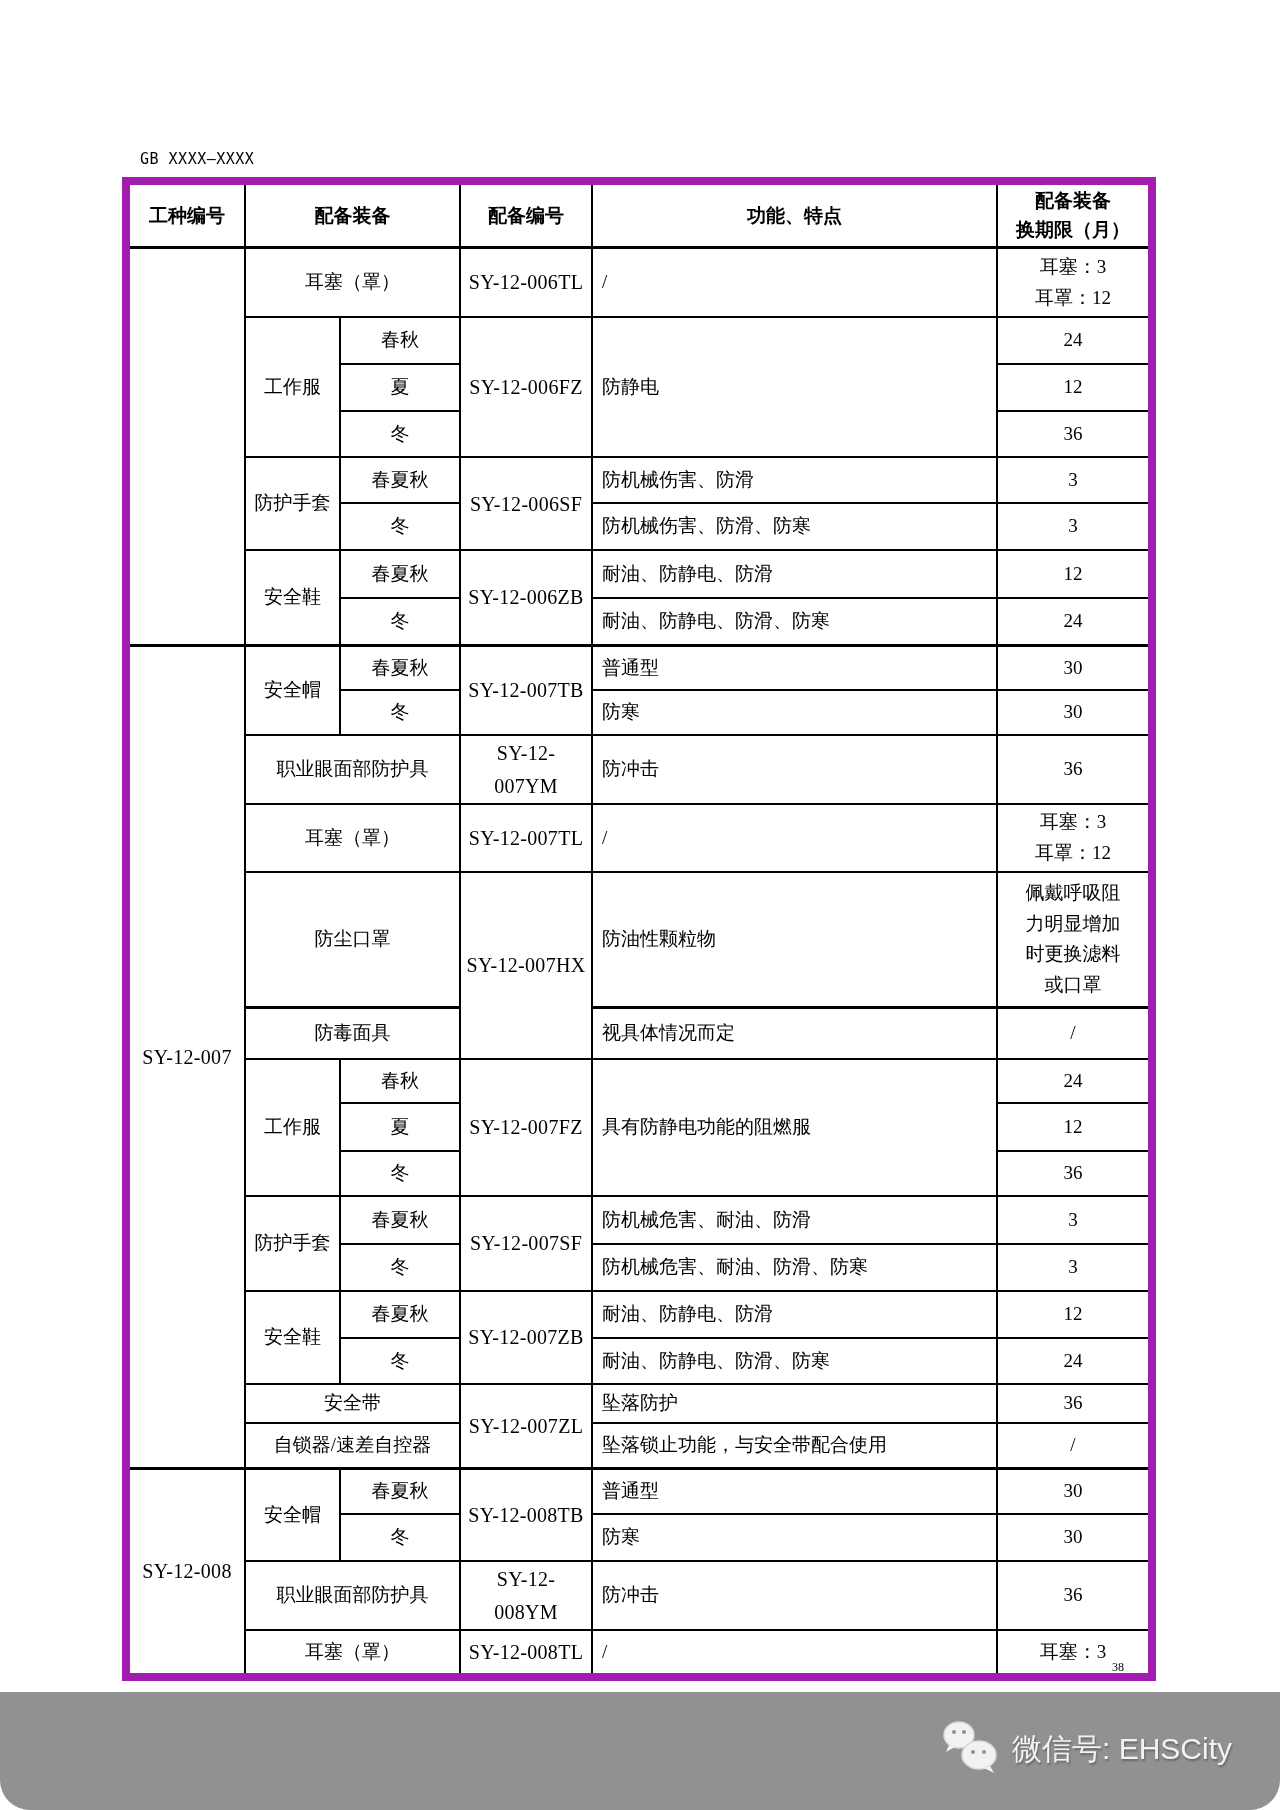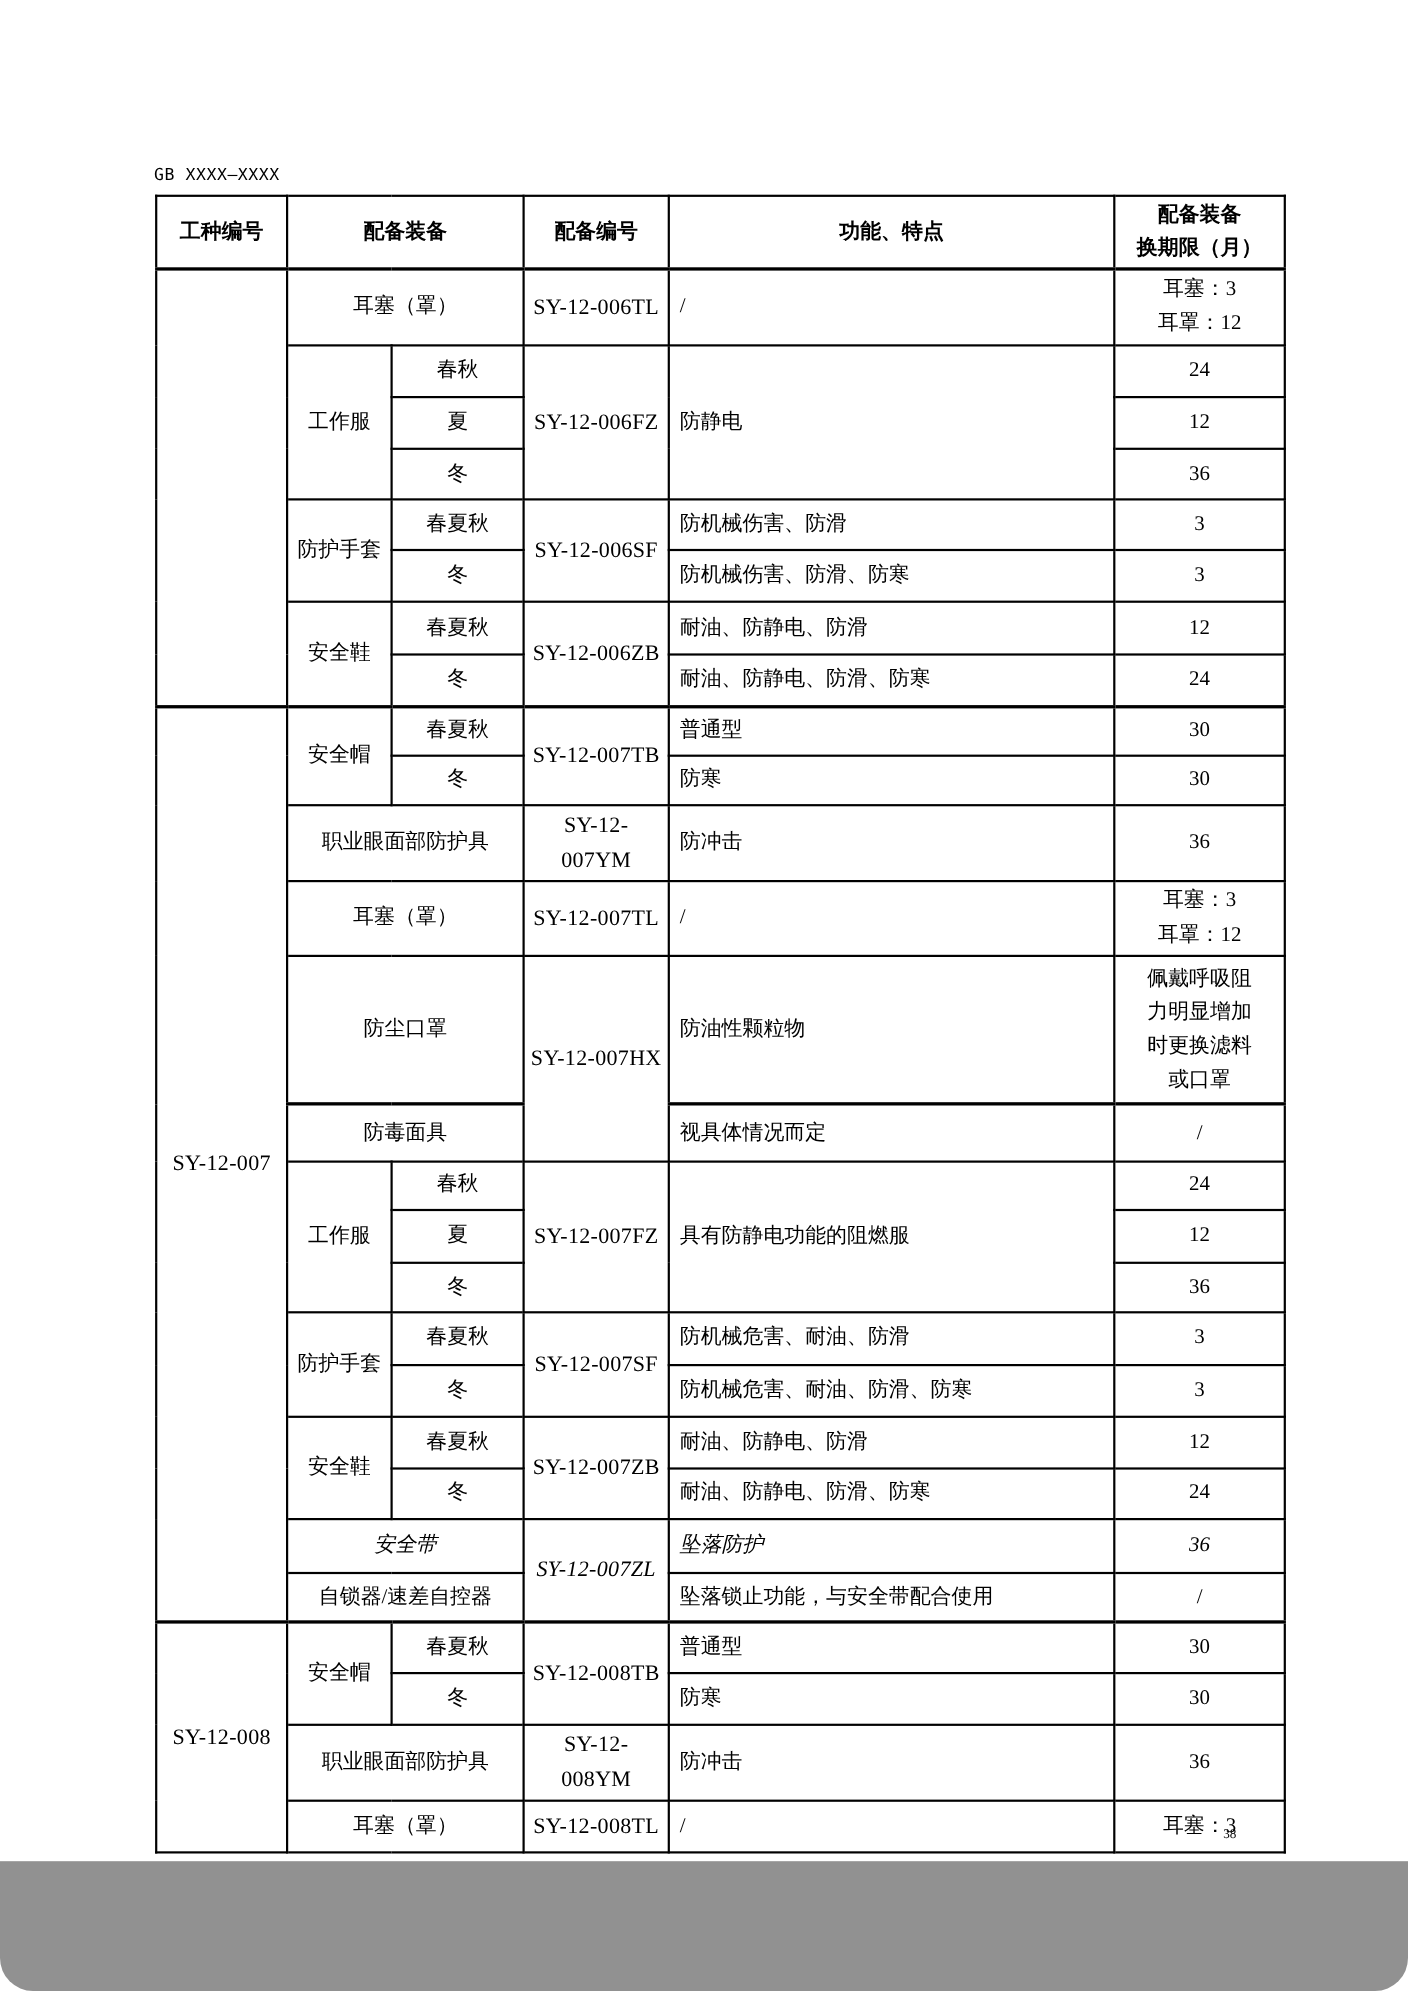--- a/index.html
+++ b/index.html
@@ -9,23 +9,23 @@
   }
   .page{position:absolute;left:0;top:0;width:1280px;height:1810px;background:#fff;overflow:hidden;border-radius:30px;}
 
   .doc-code{
     position:absolute;left:140px;top:150px;
     font-family:"DejaVu Sans Mono","Liberation Mono",monospace;
     font-size:15px;letter-spacing:.5px;color:#000;
   }
 
   table.equip{
-    position:absolute;left:141px;top:177px;
+    position:absolute;left:122px;top:177px;
     border-collapse:collapse;table-layout:fixed;width:1026px;
-    border:1px solid #a21caf;
+    border:8px solid #a21caf;
     font-size:19px;
   }
   table.equip th, table.equip td{
     border:2px solid #000;
     vertical-align:middle;
     text-align:center;
     white-space:pre-line;
     padding:1px 4px;
     overflow:hidden;
     line-height:1.62;
@@ -206,21 +206,21 @@
           <td>春夏秋</td>
           <td rowspan="2" class="code">SY-12-007ZB</td>
           <td class="al">耐油、防静电、防滑</td>
           <td>12</td>
         </tr>
         <tr style="height: 46px;">
           <td>冬</td>
           <td class="al">耐油、防静电、防滑、防寒</td>
           <td>24</td>
         </tr>
-        <tr style="height: 49px; font-style: italic;">
+        <tr style="height: 39px;">
           <td colspan="2">安全带</td>
           <td rowspan="2" class="code">SY-12-007ZL</td>
           <td class="al">坠落防护</td>
           <td>36</td>
         </tr>
         <tr style="height: 45px;">
           <td colspan="2">自锁器/速差自控器</td>
           <td class="al">坠落锁止功能，与安全带配合使用</td>
           <td>/</td>
         </tr>
@@ -249,14 +249,31 @@
           <td class="al">/</td>
           <td>耳塞：3</td>
         </tr>
       </tbody>
   </table>
 
   <div class="page-number">38</div>
 
   <div class="footer-band"></div>
 
+  <div class="watermark">
+    <span>
+      <svg width="64" height="58" viewBox="0 0 64 58">
+        <g>
+          <ellipse cx="21" cy="17" rx="15" ry="13" fill="#f2f2f2" stroke="#d9d9d9" stroke-width="1.5"></ellipse>
+          <path d="M11 27 L8 34 L17 29 Z" fill="#f2f2f2"></path>
+          <circle cx="16" cy="14" r="2" fill="#919191"></circle>
+          <circle cx="26" cy="14" r="2" fill="#919191"></circle>
+          <ellipse cx="41" cy="37" rx="17" ry="14" fill="#f2f2f2" stroke="#d9d9d9" stroke-width="1.5"></ellipse>
+          <path d="M52 48 L56 55 L46 50 Z" fill="#f2f2f2"></path>
+          <circle cx="35" cy="34" r="2" fill="#919191"></circle>
+          <circle cx="46" cy="34" r="2" fill="#919191"></circle>
+        </g>
+      </svg>
+    </span>
+    <span class="wm-text">微信号: EHSCity</span>
+  </div>
 
 </div>
 
 </body></html>

